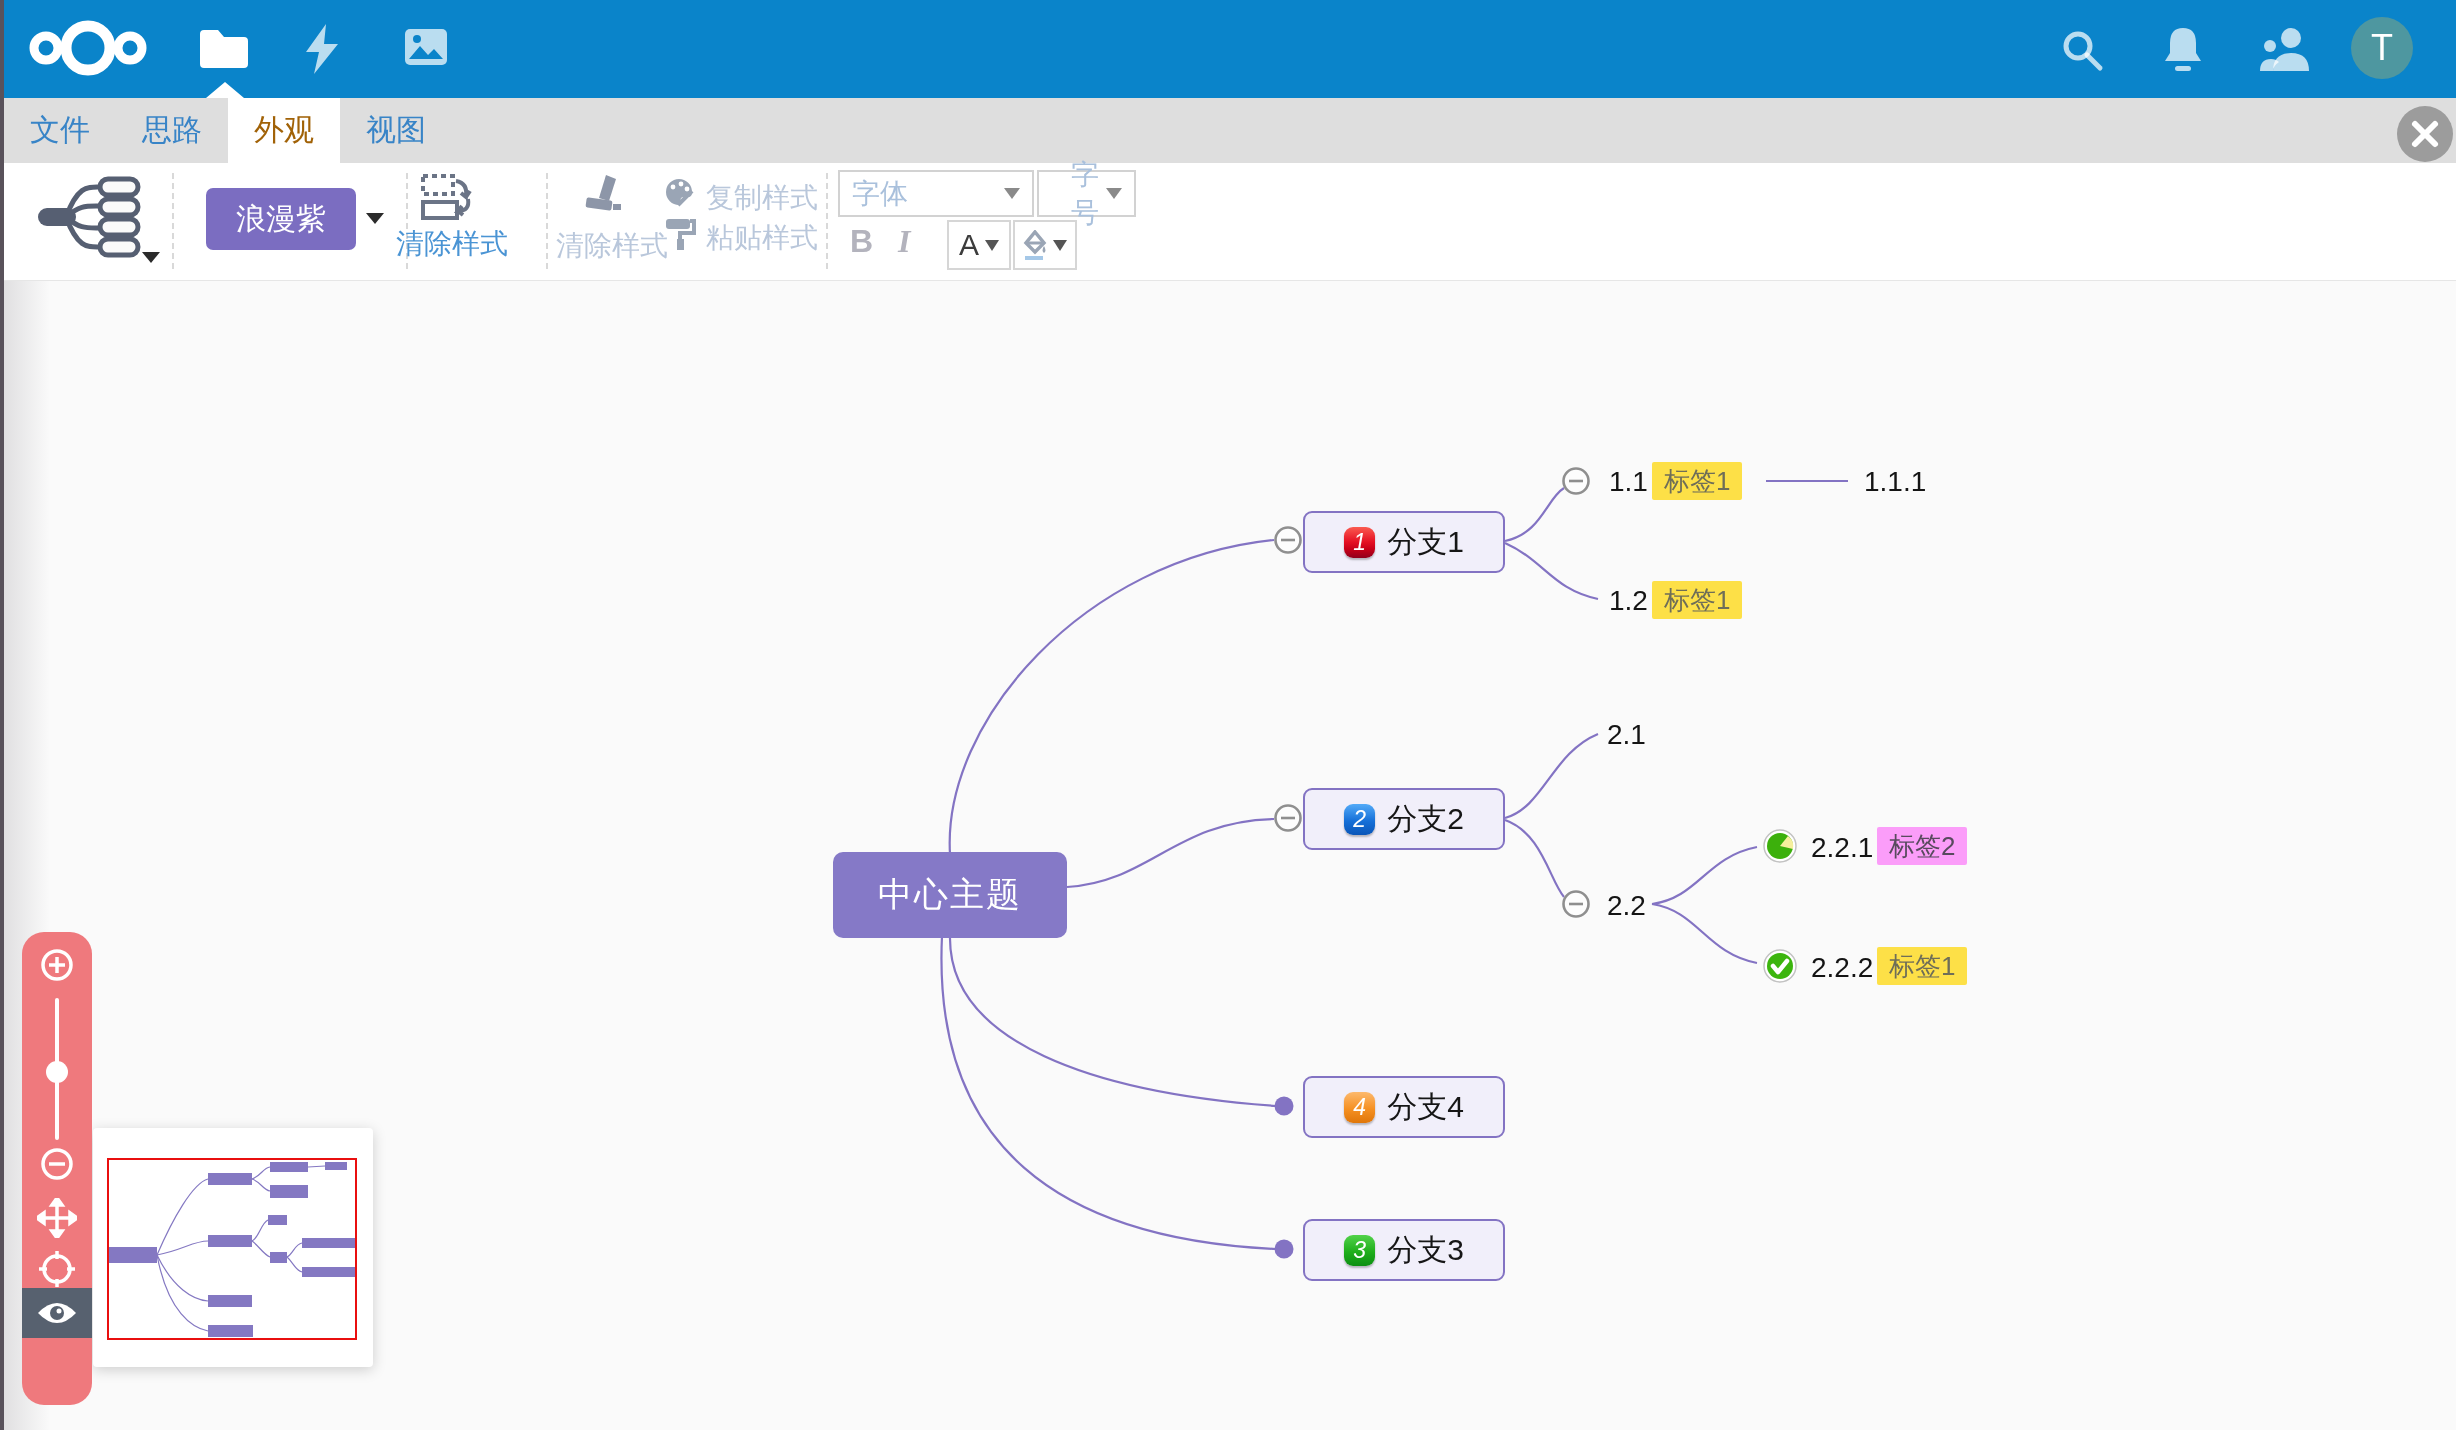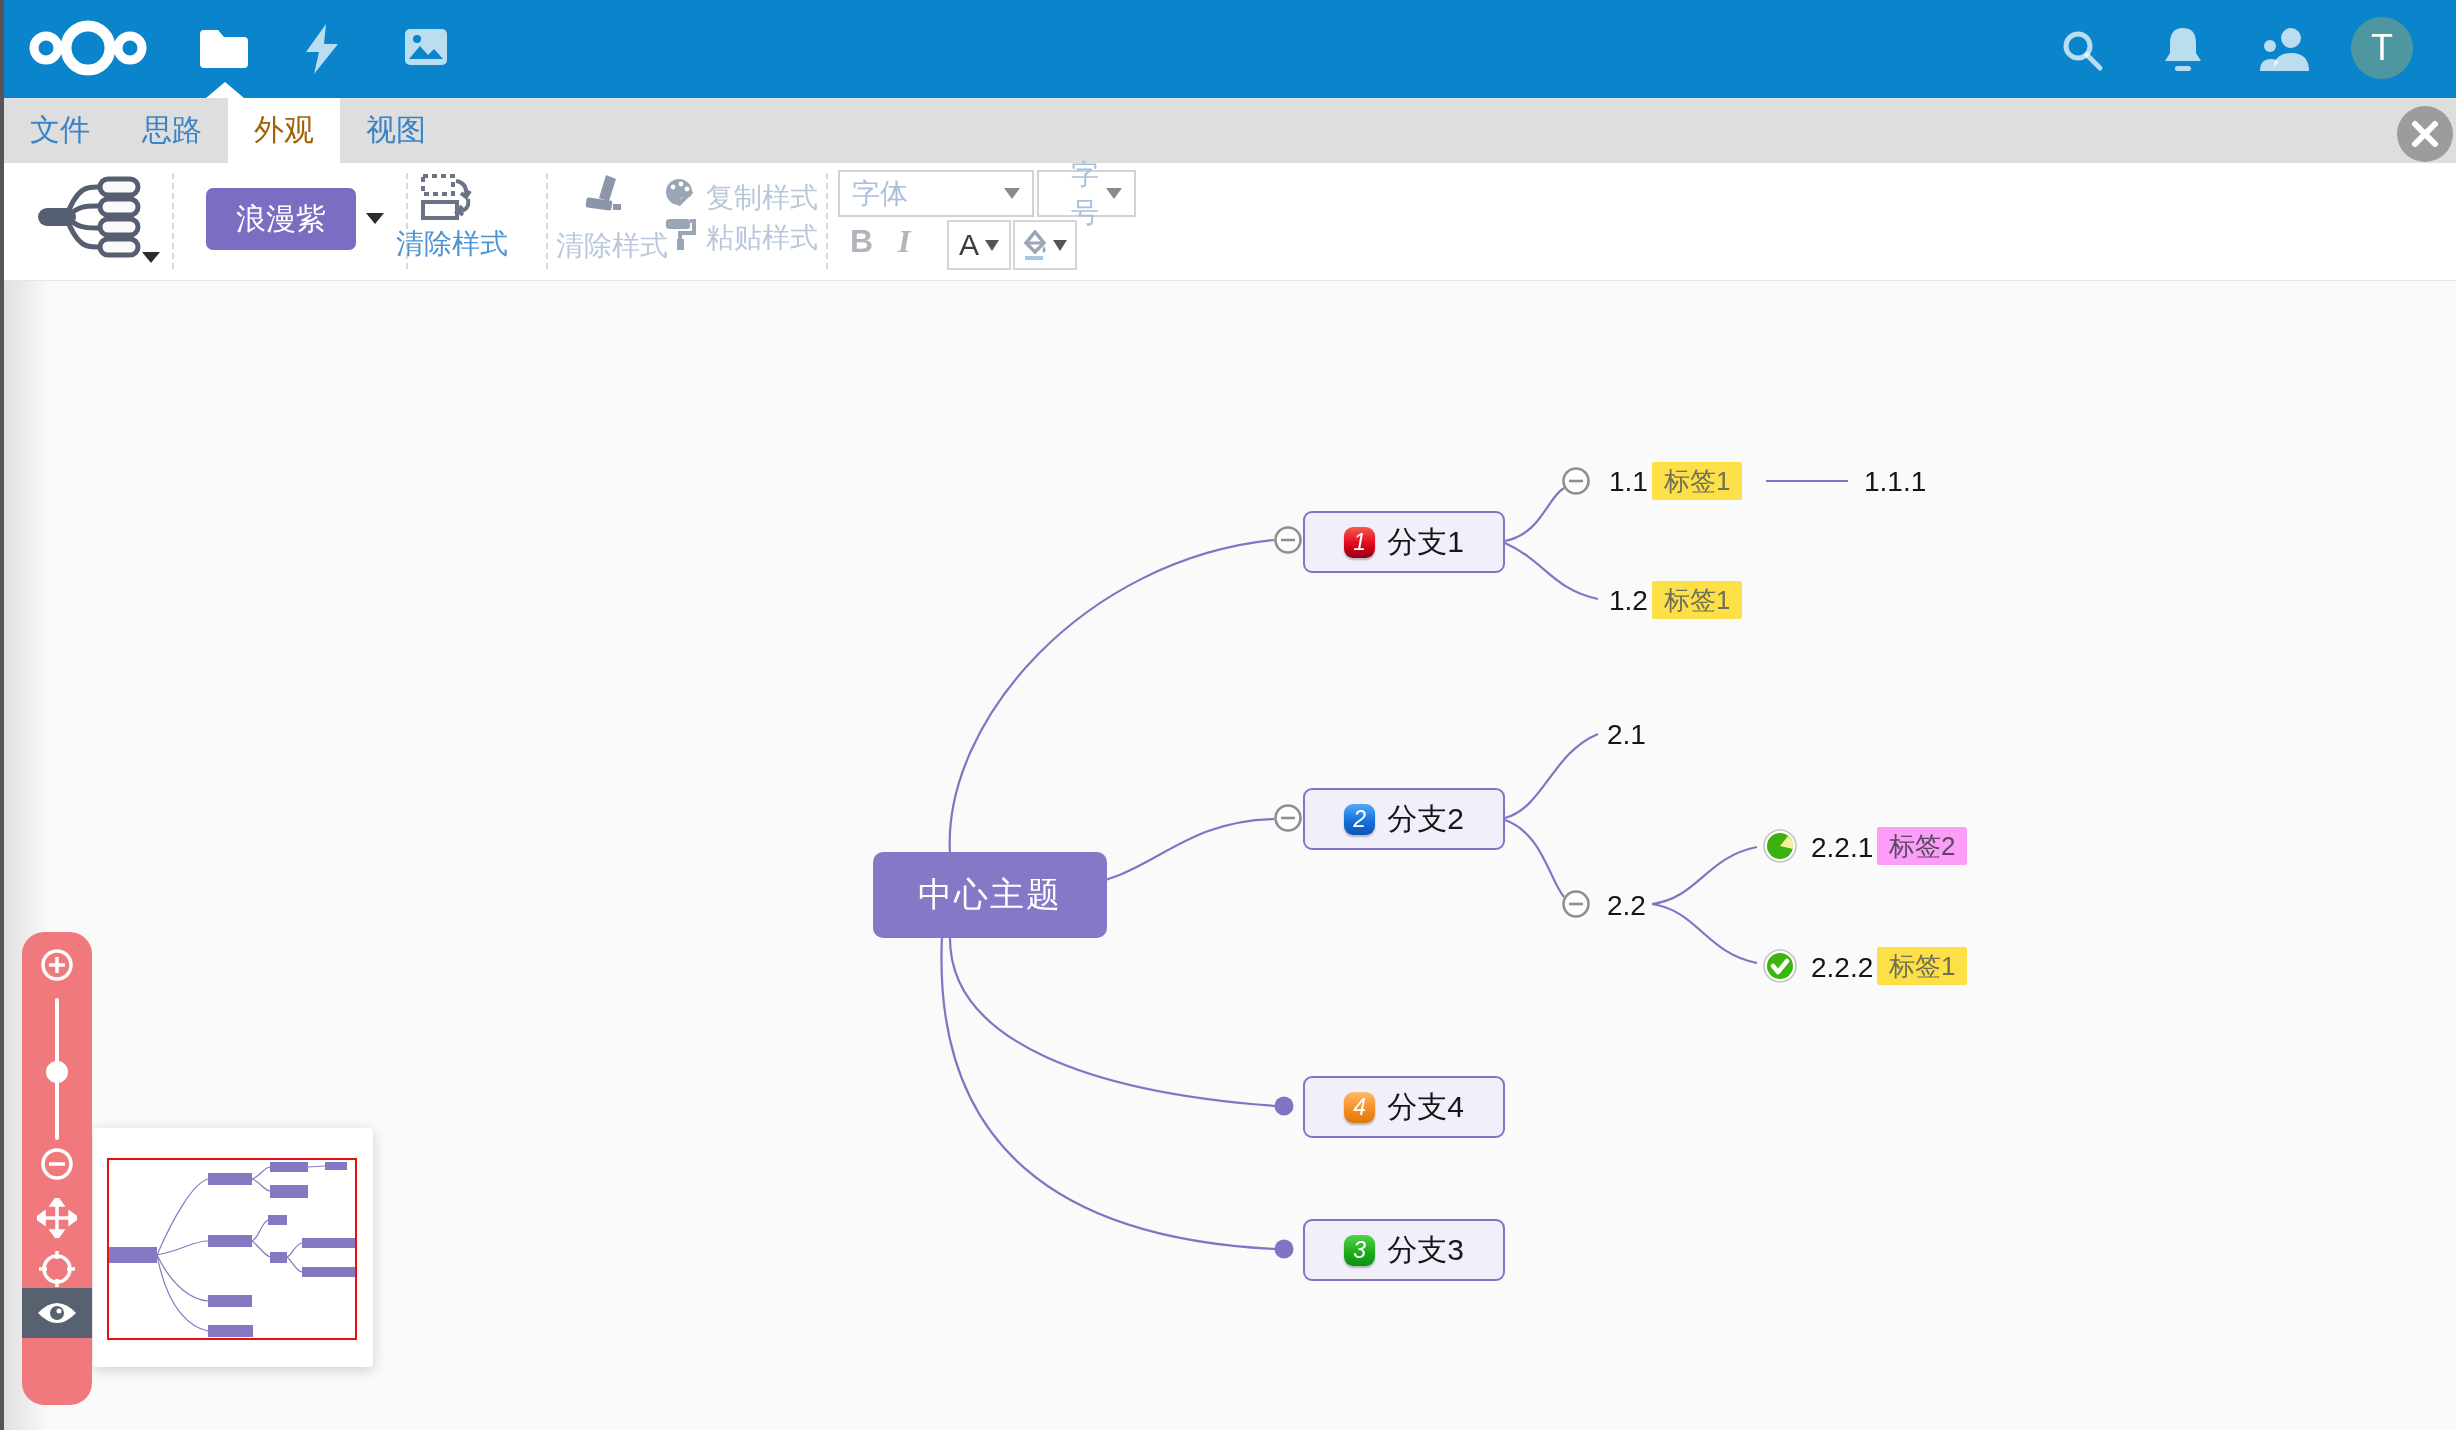--- a/index.html
+++ b/index.html
@@ -40,21 +40,21 @@
     display:flex; align-items:center; justify-content:center; gap:6px; cursor:pointer; }
 
   
   .canvas { position:absolute; left:0; top:281px; width:2456px; height:1149px; background:#fafafa; }
   .canvas svg.connectors { position:absolute; left:0; top:0; }
   .left-edge { position:absolute; left:0; top:0; width:4px; height:1430px; background:#59525b; z-index:50; }
   .left-shade { position:absolute; left:4px; top:281px; width:46px; height:1149px;
     background:linear-gradient(to right, rgba(90,85,95,.16), rgba(90,85,95,0)); z-index:5; }
 
   .central-node { position:absolute; left:833px; top:571px; width:234px; height:86px; background:#8579c7; border-radius:10px;
-    color:#fff; font-size:34px; letter-spacing:2px; display:flex; align-items:center; justify-content:center; cursor:pointer; z-index:10;margin-left:40px; }
+    color:#fff; font-size:34px; letter-spacing:2px; display:flex; align-items:center; justify-content:center; cursor:pointer; z-index:10; }
   .branch-node { position:absolute; left:1303px; width:202px; height:62px; background:#f1effa; border:2px solid #8373c3; border-radius:9px;
     display:flex; align-items:center; justify-content:center; gap:12px; font-size:30px; color:#161616; cursor:pointer; z-index:10; }
   .prio { width:31px; height:31px; border-radius:9px; color:#fff; font-style:italic; font-size:23px;
     display:flex; align-items:center; justify-content:center; box-shadow:0 2px 2px rgba(0,0,0,.25); }
   .prio-red    { background:linear-gradient(180deg,#fa5a50 0%,#e51023 48%,#c70018 72%,#90001d 100%); }
   .prio-blue   { background:linear-gradient(180deg,#52aaf8 0%,#1670d8 55%,#0a55b8 100%); }
   .prio-orange { background:linear-gradient(180deg,#fdb96d 0%,#f59022 55%,#e0760a 100%); }
   .prio-green  { background:linear-gradient(180deg,#52d24a 0%,#1fae1b 55%,#0c8f12 100%); }
 
   .topic-text { position:absolute; font-size:28px; color:#141414; white-space:nowrap; cursor:pointer; z-index:10; }

